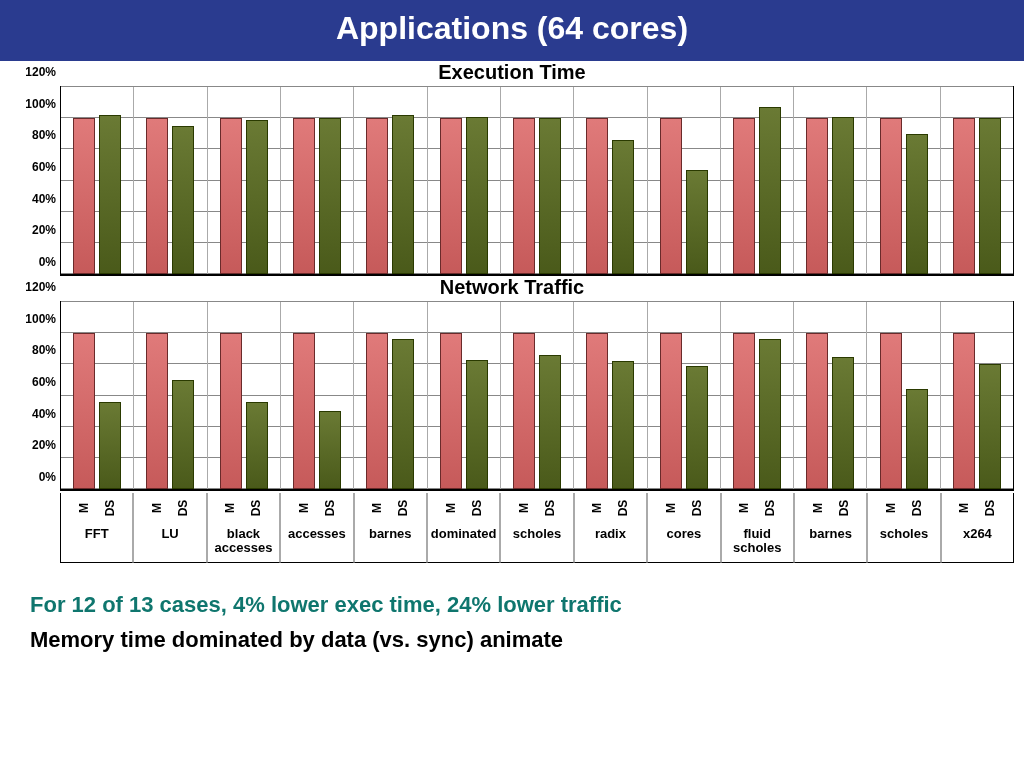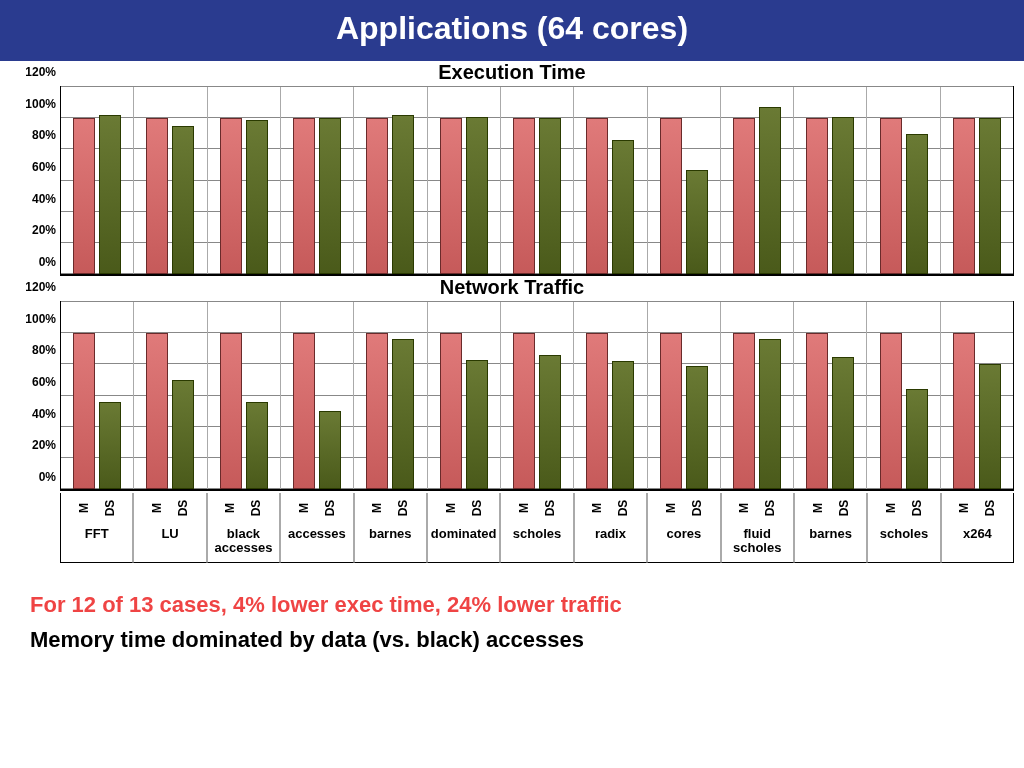--- a/index.html
+++ b/index.html
@@ -18,21 +18,21 @@
   .sublabels { display: flex; margin: 2px 10px 0 60px; }
   .subgroup { flex: 1; display: flex; justify-content: center; gap: 4px; padding: 0 6px; border-right: 1px solid #aaa; border-left: 1px solid #aaa; height: 30px; align-items: center; }
   .subgroup:first-child { border-left: 1.5px solid #000; }
   .subgroup:last-child { border-right: 1.5px solid #000; }
   .sublab { width: 22px; font-size: 12px; font-weight: bold; text-align: center; transform: rotate(-90deg); }
   .catlabels { display: flex; margin: 0 10px 0 60px; }
   .catlab { flex: 1; font-size: 13px; font-weight: bold; text-align: center; padding: 4px 2px 6px 2px; border-right: 1px solid #aaa; border-left: 1px solid #aaa; border-bottom: 1.5px solid #000; line-height: 1.1; }
   .catlab:first-child { border-left: 1.5px solid #000; }
   .catlab:last-child { border-right: 1.5px solid #000; }
   .notes { margin: 24px 0 0 30px; font-size: 22px; font-weight: bold; line-height: 1.6; }
-  .note-orange { color: #ef4444; }
+  .note-orange { color: #0f766e; }
 </style>
 </head>
 <body>
 
 <div class="title-bar">Applications (64 cores)</div>
 
 <div class="chart-title">Execution Time</div>
 <div class="chart-block">
   <div class="yaxis" id="yaxis-0" style="height: 190px;">
       <div class="ytick" style="bottom: 0%;">0%</div>
@@ -245,14 +245,14 @@
     <div class="catlab">radix</div>
     <div class="catlab">cores</div>
     <div class="catlab">fluid scholes</div>
     <div class="catlab">barnes</div>
     <div class="catlab">scholes</div>
     <div class="catlab">x264</div>
   </div>
 
 <div class="notes">
   <div class="note-orange">For 12 of 13 cases, 4% lower exec time, 24% lower traffic</div>
-  <div>Memory time dominated by data (vs. black) accesses</div>
+  <div>Memory time dominated by data (vs. sync) animate</div>
 </div>
 
 </body></html>

